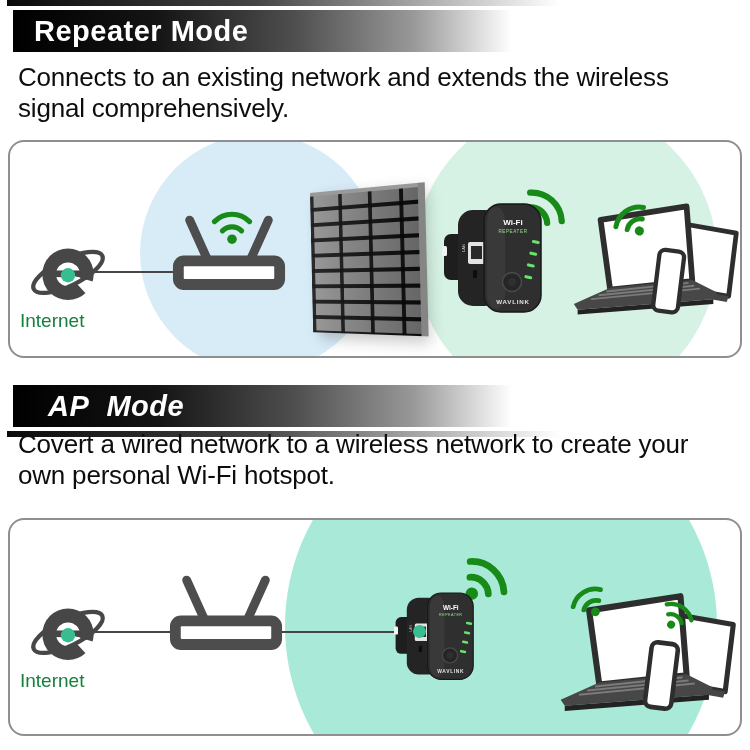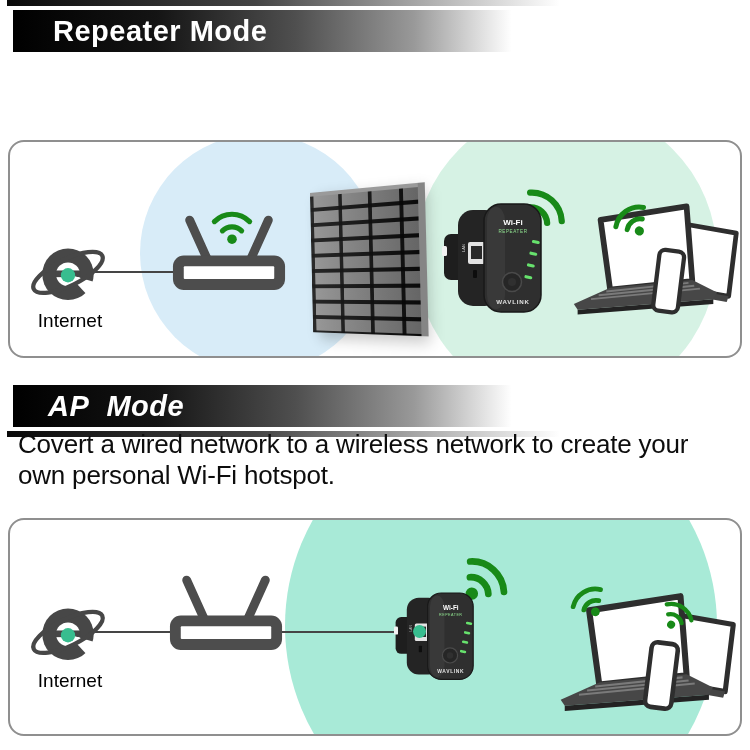--- a/index.html
+++ b/index.html
@@ -4,33 +4,33 @@
 <style>
   html,body{margin:0;padding:0;background:#fff;}
   .stage{position:relative;width:750px;height:750px;background:#fff;overflow:hidden;
          font-family:"Liberation Sans",sans-serif;}
   .strip{position:absolute;left:7px;width:553px;height:6px;
          background:linear-gradient(90deg,#0a0a0a 0%,#444 45%,#aaa 75%,#fff 100%);}
   .bar{position:absolute;left:13px;width:514px;height:42px;
        background:linear-gradient(90deg,#000 0%,#141414 28%,#4f4f4f 55%,#999 78%,#fff 97%);}
   .bar-label{color:#fff;font-size:29px;font-weight:800;line-height:42px;
              letter-spacing:.5px;white-space:pre;}
-  .pad25{padding-left:40px;} .pad35{padding-left:35px;}
+  .pad25{padding-left:21px;} .pad35{padding-left:35px;}
   .desc{position:absolute;left:18px;width:700px;font-size:26px;line-height:31px;
         color:#0d0d0d;letter-spacing:-.2px;}
   .panel{position:absolute;left:8px;width:730px;height:214px;border:2px solid #8f8f8f;
          border-radius:16px;background:#fff;overflow:hidden;}
   .zone{position:absolute;border-radius:50%;}
   .zone-blue{background:#d8ecf8;}
   .zone-mint{background:#d6f2e4;}
   .zone-teal{background:#a8ead7;}
   .node{position:absolute;}
   .wire{position:absolute;height:2px;background:#454545;z-index:1;}
   .dot{position:absolute;width:13px;height:13px;border-radius:50%;background:#38bd8f;z-index:4;}
-  .net-label{position:absolute;width:100px;text-align:center;color:#000000;
+  .net-label{position:absolute;width:100px;text-align:left;color:#15803d;
              font-size:19px;z-index:2;}
   .wifi{color:#188a18;z-index:2;}
   .z2{z-index:2;} .z3{z-index:3;}
   .wall{position:absolute;left:294px;top:46px;width:118px;height:142px;z-index:3;
         background-color:#161616;border-top:4px solid #9a9a9a;
         background-image:
           linear-gradient(90deg,rgba(255,255,255,.10),rgba(0,0,0,.28)),
           repeating-linear-gradient(90deg,rgba(5,5,5,.9) 0 4px,transparent 4px 33px),
           repeating-linear-gradient(180deg,#8d8d8d 0 12px,#6f6f6f 8px 12px,#0f0f0f 12px 16px);
         transform:perspective(500px) rotateY(-24deg) rotate(-1.5deg);
@@ -77,20 +77,21 @@
     </symbol>
   </defs>
 </svg>
 
 <div class="stage">
 
   <div class="strip" style="top:0;"></div>
   <div class="bar" style="top:10px;">
     <div class="bar-label pad25">Repeater Mode</div>
   </div>
+  <div class="desc" style="top:62px;">Connects to an existing network and extends the wireless signal comprehensively.</div>
 
   <div class="panel" style="top:140px;">
     <div class="zone zone-blue" style="left:130px;top:-8px;width:238px;height:238px;"></div>
     <div class="zone zone-mint" style="left:405px;top:-37px;width:302px;height:302px;"></div>
 
     <div class="wire" style="left:60px;top:129px;width:112px;"></div>
 
     <svg class="node z2" style="left:18px;top:94px;width:80px;height:88px;">
         <use href="#sym-globe"></use>
       </svg>

